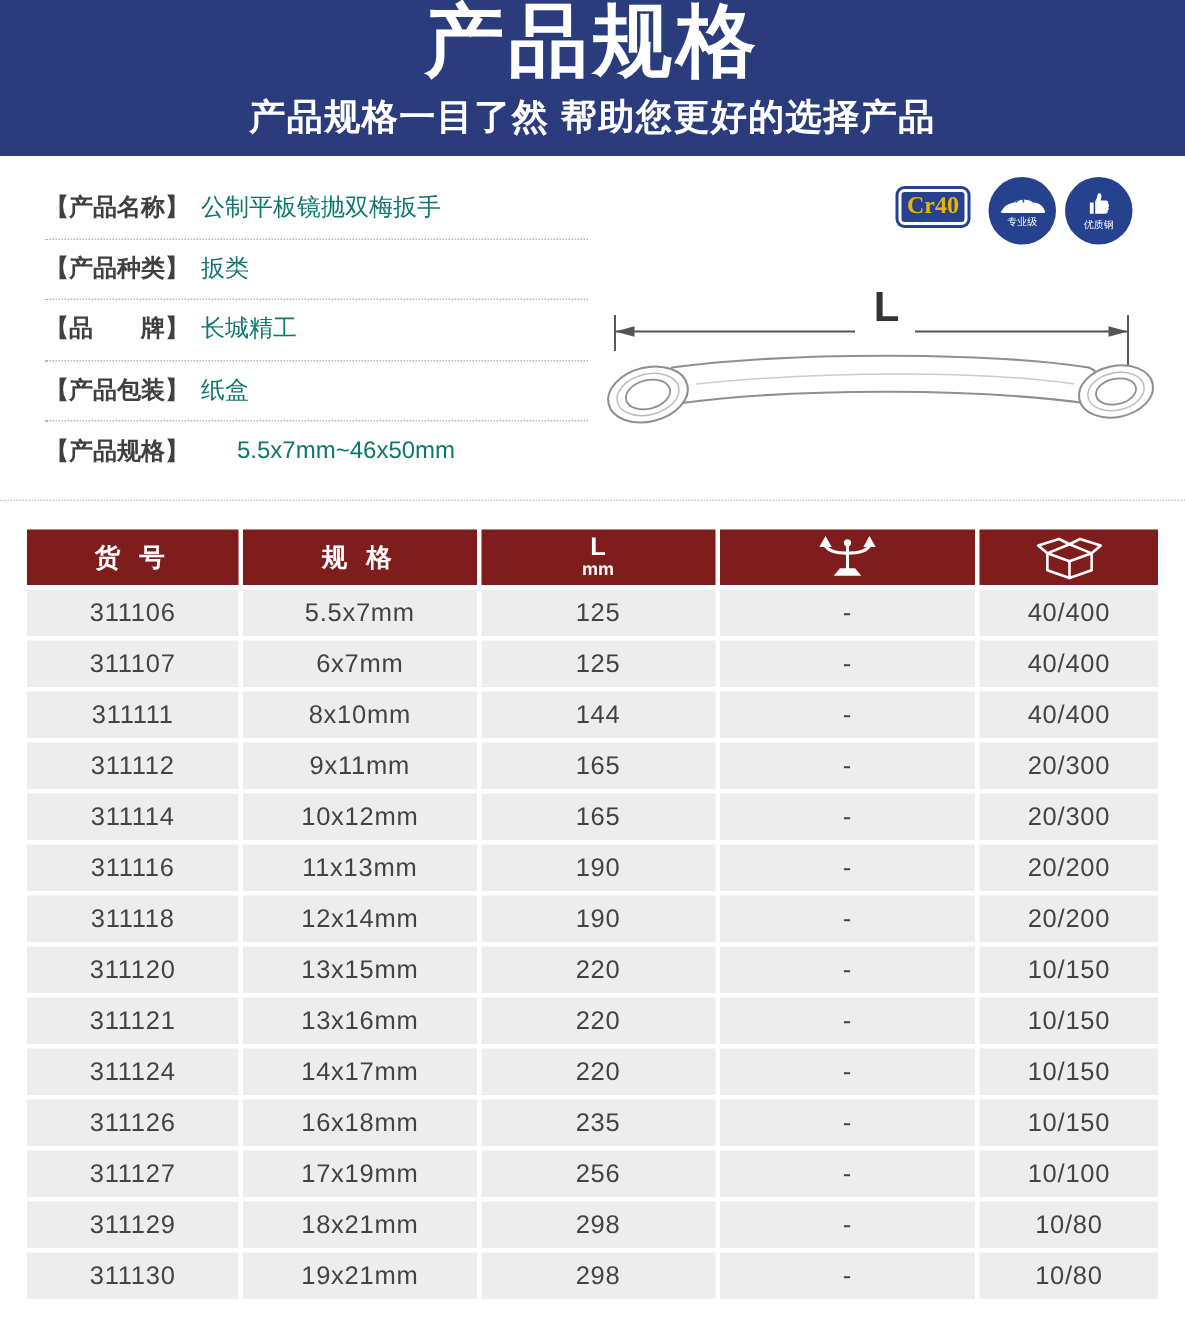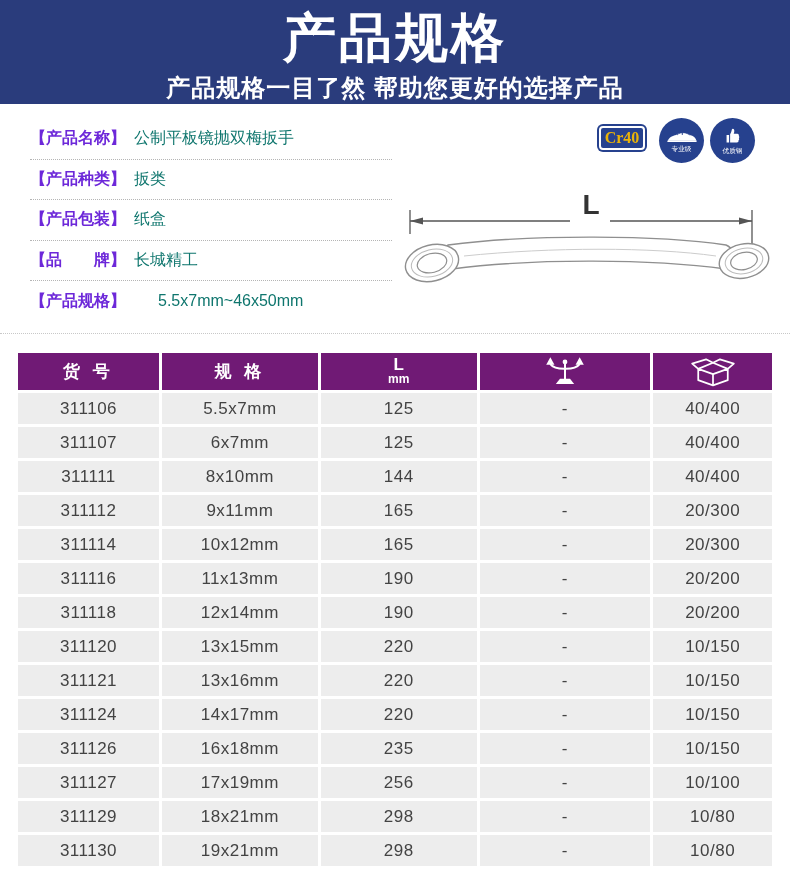--- a/index.html
+++ b/index.html
@@ -7,33 +7,33 @@
   .page {
     position:relative; width:790px; height:880px; overflow:hidden;
     background:#ffffff; font-family:"Liberation Sans", sans-serif;
   }
   
   .header {
     position:absolute; top:0; left:0; width:790px; height:104px;
     background:#2a3c7c; color:#fff; text-align:center;
   }
   .header-title {
-    font-size:53px; font-weight:bold; line-height:1.05; padding-top:10px; letter-spacing:3px;
+    font-size:53px; font-weight:bold; line-height:1.05; padding-top:0; letter-spacing:3px;
   }
   .header-subtitle {
     font-size:24px; font-weight:bold; margin-top:6px; letter-spacing:1px;
   }
   
   .info { position:absolute; top:119px; left:30px; width:362px; }
   .info-item {
     display:flex; align-items:center; height:40.5px;
     border-bottom:1px dotted #b5b5b5;
   }
   .info-item:last-child { border-bottom:none;gap:24px; }
-  .info-label { font-size:16px; font-weight:bold; color:#6d28d9; white-space:pre; }
+  .info-label { font-size:16px; font-weight:bold; color:#404040; white-space:pre; }
   .info-value { font-size:16px; color:#0f766e; margin-left:8px; }
   
   .cr40 {
     position:absolute; top:126px; left:599px; width:46px; height:24px;
     background:#26418e; border:2px solid #ffffff; box-shadow:0 0 0 2px #26418e;
     border-radius:4px; color:#eab308; display:flex; align-items:center; justify-content:center;
     font-family:"Liberation Serif", serif; font-weight:bold; font-size:16px;
   }
   .badge-circle {
     position:absolute; width:45px; height:45px; border-radius:50%;
@@ -47,21 +47,21 @@
   .diagram { position:absolute; top:183px; left:402px; width:386px; height:128px; }
   .diagram svg { display:block; }
   
   .full-divider { position:absolute; top:333px; left:0; width:790px; border-top:1px dotted #c8c8c8; height:0; }
   
   .spec-table {
     position:absolute; top:350px; left:15px; width:760px;
     border-collapse:separate; border-spacing:3px; table-layout:fixed;
   }
   .spec-table th {
-    background:#701a75; color:#ffffff; font-size:17px; font-weight:bold;
+    background:#7f1d1d; color:#ffffff; font-size:17px; font-weight:bold;
     height:37px; letter-spacing:4px; text-align:center; vertical-align:middle;
   }
   .spec-table td {
     background:#ededed; color:#434343; font-size:17px; text-align:center;
     height:31px; vertical-align:middle; letter-spacing:0.5px;
   }
   .lmm-top { font-size:17px; line-height:0.85; letter-spacing:0; }
   .lmm-bottom { font-size:12px; line-height:1; font-weight:bold; letter-spacing:0; }
   th svg { display:block; margin:0 auto; }
 </style>
@@ -78,26 +78,26 @@
   <div class="info">
     <div class="info-item">
       <span class="info-label">【产品名称】</span>
       <span class="info-value">公制平板镜抛双梅扳手</span>
     </div>
     <div class="info-item">
       <span class="info-label">【产品种类】</span>
       <span class="info-value">扳类</span>
     </div>
     <div class="info-item">
+      <span class="info-label">【品　　牌】</span>
+      <span class="info-value">长城精工</span>
+    </div>
+    <div class="info-item">
       <span class="info-label">【产品包装】</span>
       <span class="info-value">纸盒</span>
-    </div>
-    <div class="info-item">
-      <span class="info-label">【品　　牌】</span>
-      <span class="info-value">长城精工</span>
     </div>
     <div class="info-item">
       <span class="info-label">【产品规格】</span>
       <span class="info-value">5.5x7mm~46x50mm</span>
     </div>
   </div>
 
   <div class="cr40">Cr40</div>
 
   <div class="badge-circle badge-pro">

